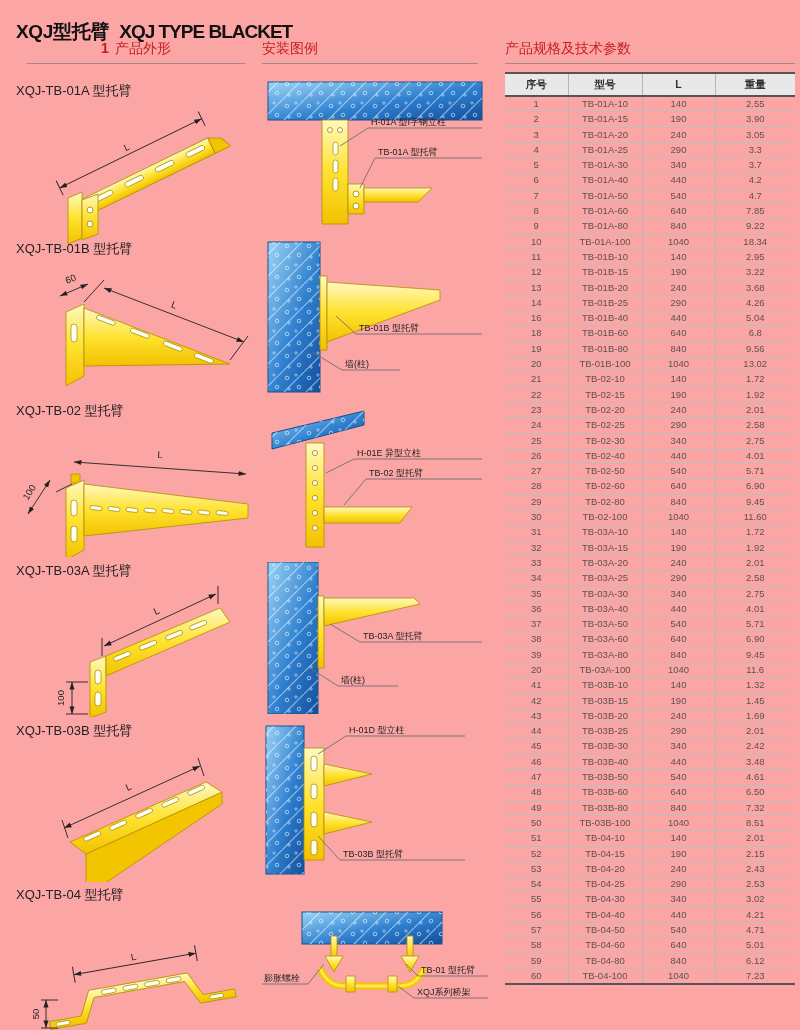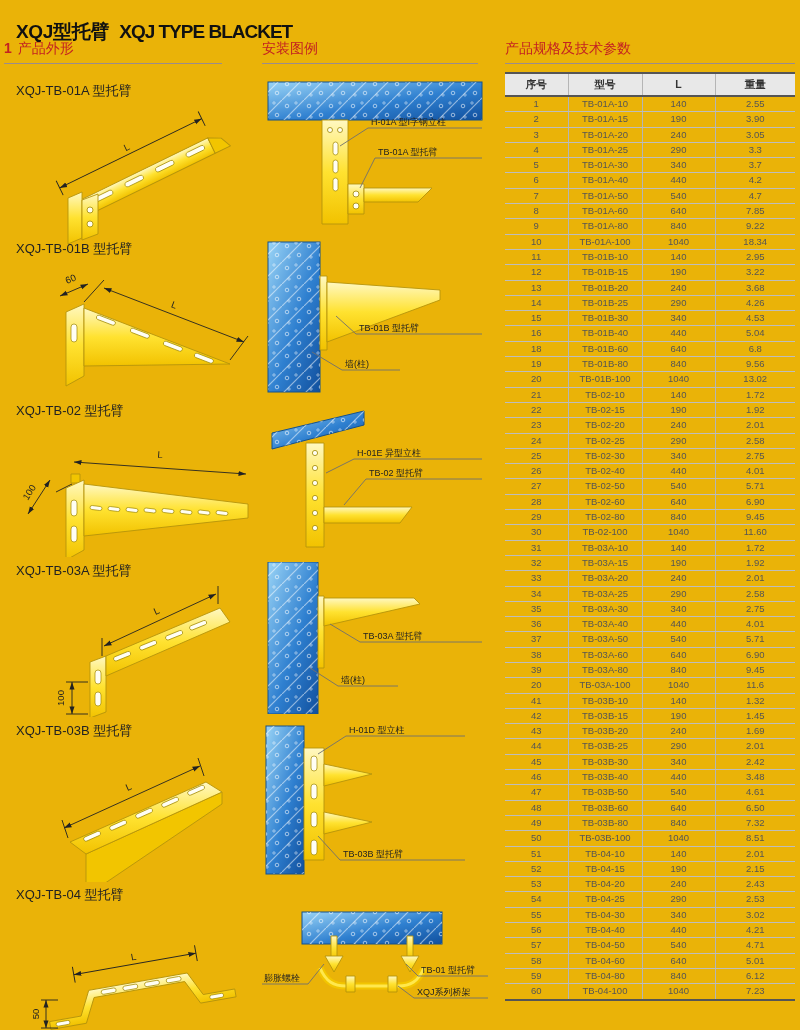--- a/index.html
+++ b/index.html
@@ -1,16 +1,16 @@
 <!DOCTYPE html>
 <html><head>
 <meta charset="utf-8">
 <style>
   html,body{margin:0;padding:0;background:#ffffff;}
-  .page{position:relative;width:800px;height:1030px;background:#eab308;
+  .page{position:relative;width:800px;height:1030px;background:#fca5a5;
         font-family:"Liberation Sans","DejaVu Sans",sans-serif;overflow:hidden;}
   .title{position:absolute;left:16px;top:6px;font-size:19px;font-weight:bold;
          color:#111;letter-spacing:-0.3px;white-space:nowrap;}
   .title .en{margin-left:10px;letter-spacing:-1px;}
   .colhead{position:absolute;top:40px;font-size:14px;color:#c32222;
            border-bottom:1px solid #9a8c8c;padding-bottom:5px;}
   .colhead .num{font-weight:bold;margin-right:6px;}
   .pblock{position:absolute;left:16px;width:240px;}
   .pname{font-size:13px;color:#222;margin-bottom:2px;white-space:nowrap;}
   .iblock{position:absolute;left:260px;width:232px;}
@@ -59,21 +59,21 @@
         <circle cx="7" cy="17" r="1.2" fill="none" stroke="rgba(255,255,255,.6)" stroke-width=".8"></circle>
       </pattern>
       <marker id="ma" viewBox="0 0 10 8" refX="9.5" refY="4" markerWidth="9" markerHeight="7" orient="auto-start-reverse">
         <path d="M0,0.8 L9.5,4 L0,7.2 Z" fill="#222"></path>
       </marker>
     </defs>
   </svg>
 
   <h1 class="title"><span>XQJ型托臂</span><span class="en">XQJ TYPE BLACKET</span></h1>
 
-  <div class="colhead" style="left:4px;width:218px;">
+  <div class="colhead" style="left:27px;width:218px;text-align:center;">
     <span class="num">1</span><span>产品外形</span>
   </div>
   <div class="colhead" style="left:262px;width:216px;">
     <span>安装图例</span>
   </div>
   <div class="colhead" style="left:505px;width:290px;">
     <span>产品规格及技术参数</span>
   </div>
 
   <div class="pblock" style="top:70px;margin-top:12px;">
@@ -404,26 +404,20 @@
           <td>240</td>
           <td>3.68</td>
         </tr>
         <tr>
           <td>14</td>
           <td>TB-01B-25</td>
           <td>290</td>
           <td>4.26</td>
         </tr>
         <tr>
-          <td>15</td>
-          <td>TB-01B-30</td>
-          <td>340</td>
-          <td>4.53</td>
-        </tr>
-        <tr>
           <td>16</td>
           <td>TB-01B-40</td>
           <td>440</td>
           <td>5.04</td>
         </tr>
         <tr>
           <td>18</td>
           <td>TB-01B-60</td>
           <td>640</td>
           <td>6.8</td>

